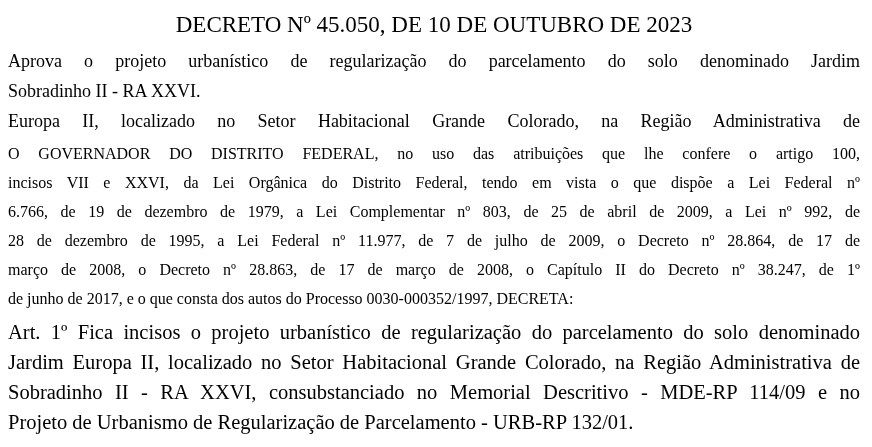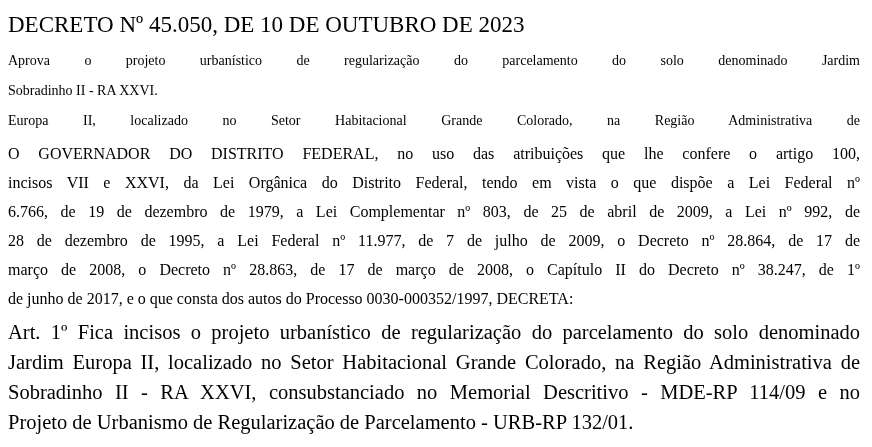--- a/index.html
+++ b/index.html
@@ -18,35 +18,35 @@
     box-sizing: border-box;
     width: 872px;
     height: 447px;
     padding: 10px 12px 0 8px;
   }
   .title {
     margin: 0;
     font-size: 23px;
     line-height: 30px;
     font-weight: normal;
-    text-align: left;
+    text-align: center;
     white-space: nowrap;
   }
   .para { margin: 0; }
   .para .line {
     text-align: justify;
     text-align-last: justify;
   }
   .para .line.last {
     text-align: left;
     text-align-last: left;
   }
   .ementa {
     margin-top: 6px;
-    font-size: 14px;
+    font-size: 18px;
     line-height: 30px;
   }
   .preambulo {
     margin-top: 3px;
     font-size: 16px;
     line-height: 29px;
   }
   .artigo1 {
     margin-top: 4px;
     font-size: 20.5px;

